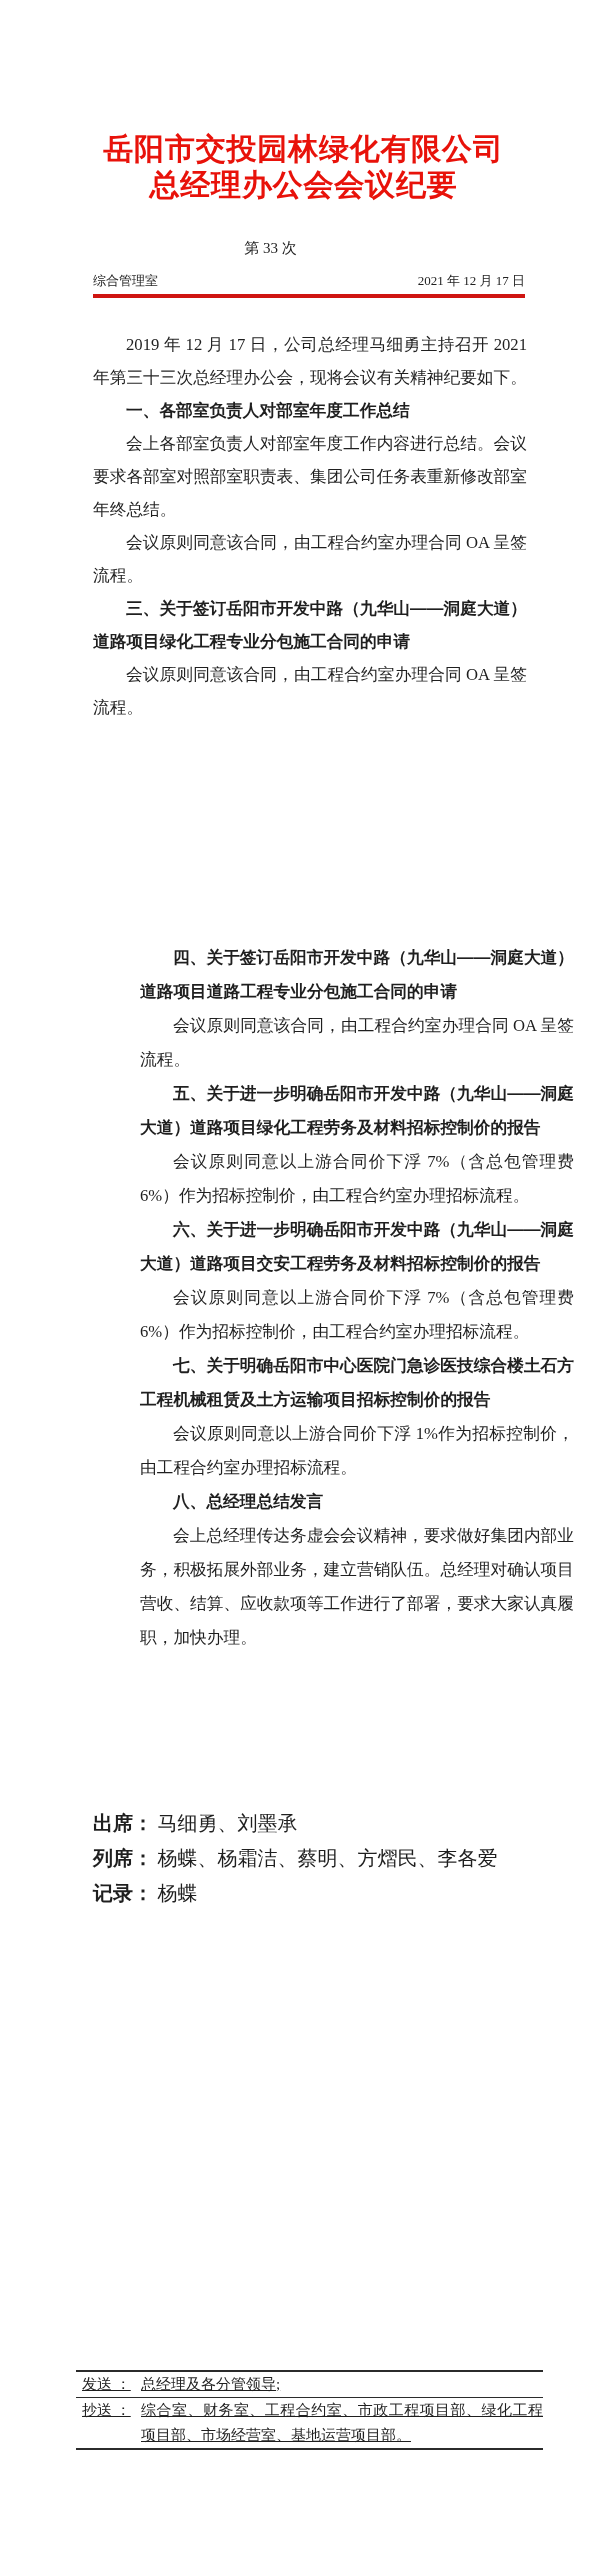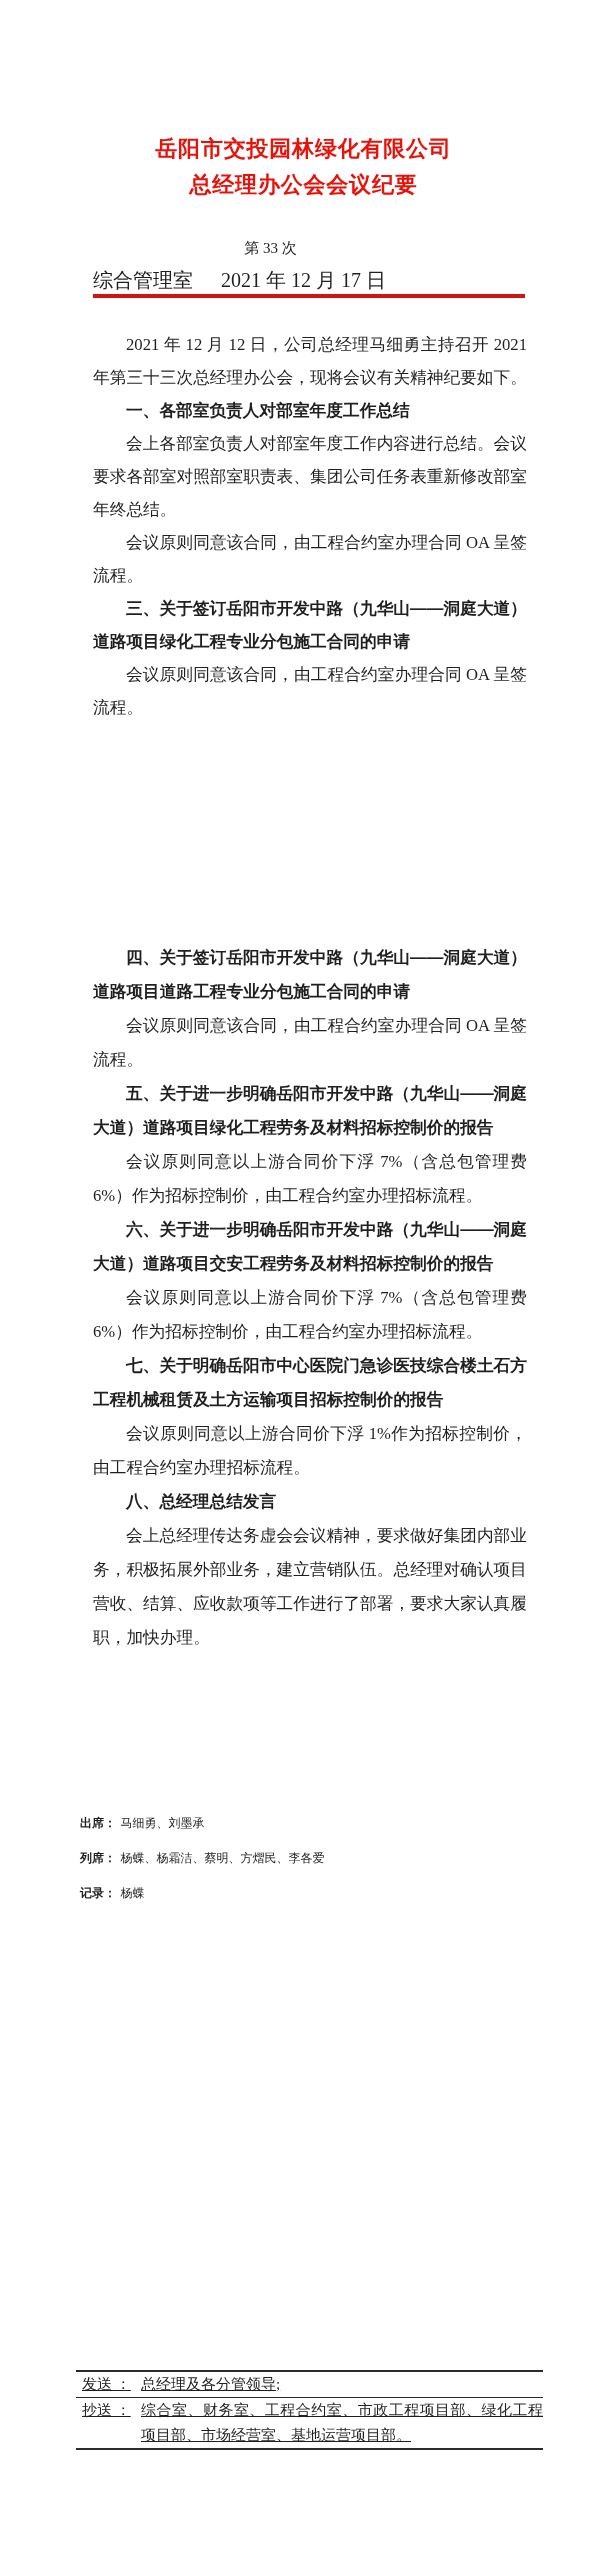--- a/index.html
+++ b/index.html
@@ -13,70 +13,70 @@
     color:#1f1f1f;
   }
   
   .doc-title{
     position:absolute;
     top:131px; left:0; width:607px;
     text-align:center;
     color:#e8120a;
     font-family:"Liberation Serif","DejaVu Serif",serif;
     font-weight:bold;
-    font-size:22px;
+    font-size:30px;
     line-height:36px;
     letter-spacing:0.8px;
   }
   .meeting-no{
     position:absolute;
     top:237px; left:0; width:541px;
     text-align:center;
     font-size:15px;
     line-height:23px;
   }
   .issuer-row{
     position:absolute;
     top:269px; left:93px; width:432px;
     display:flex;
+    justify-content:space-between;
     align-items:flex-end;
-    font-size:20px;
+    font-size:13px;
     line-height:23px;
-    gap:28px;
   }
   .red-rule{
     position:absolute;
     top:294px; left:93px; width:432px; height:3.8px;
     background:#cf1511;
   }
   
   .body-block{
     position:absolute;
     left:93px; width:434px;
     font-size:16.7px;
     line-height:33px;
     text-align:justify;
   }
   .body-page1{ top:328px; }
-  .body-page2{ top:941px; line-height:34px; }
+  .body-page2{ top:941px; line-height:34px;margin-left:47px; }
   .body-block p, .body-block h2{
     margin:0;
     text-indent:33px;
     font-size:16.7px;
     font-weight:normal;
   }
   .body-block h2{
     font-family:"Liberation Sans","DejaVu Sans",sans-serif;
     font-weight:bold;
   }
   
   .attendance{
     position:absolute;
-    top:1806px; left:80px; width:434px;
-    font-size:12px;
+    top:1806px; left:93px; width:434px;
+    font-size:20px;
     line-height:35px;
   }
   .att-row{ display:flex; }
   .att-label{
     font-family:"Liberation Sans","DejaVu Sans",sans-serif;
     font-weight:bold;
     flex:0 0 auto;
     margin-right:4.6px;
   }
   .att-value{ flex:1; }
@@ -110,21 +110,21 @@
   <div class="meeting-no">第 33 次</div>
 
   <div class="issuer-row">
     <span>综合管理室</span>
     <span>2021 年 12 月 17 日</span>
   </div>
 
   <div class="red-rule"></div>
 
   <div class="body-block body-page1">
-    <p>2021 年 12 月 12 日，公司总经理马细勇主持召开 2021 年第三十三次总经理办公会，现将会议有关精神纪要如下。</p>
+    <p>2019 年 12 月 17 日，公司总经理马细勇主持召开 2021 年第三十三次总经理办公会，现将会议有关精神纪要如下。</p>
     <h2>一、各部室负责人对部室年度工作总结</h2>
     <p>会上各部室负责人对部室年度工作内容进行总结。会议要求各部室对照部室职责表、集团公司任务表重新修改部室年终总结。</p>
     <p>会议原则同意该合同，由工程合约室办理合同 OA 呈签流程。</p>
     <h2>三、关于签订岳阳市开发中路（九华山——洞庭大道）道路项目绿化工程专业分包施工合同的申请</h2>
     <p>会议原则同意该合同，由工程合约室办理合同 OA 呈签流程。</p>
   </div>
 
   <div class="body-block body-page2">
     <h2>四、关于签订岳阳市开发中路（九华山——洞庭大道）道路项目道路工程专业分包施工合同的申请</h2>
     <p>会议原则同意该合同，由工程合约室办理合同 OA 呈签流程。</p>

